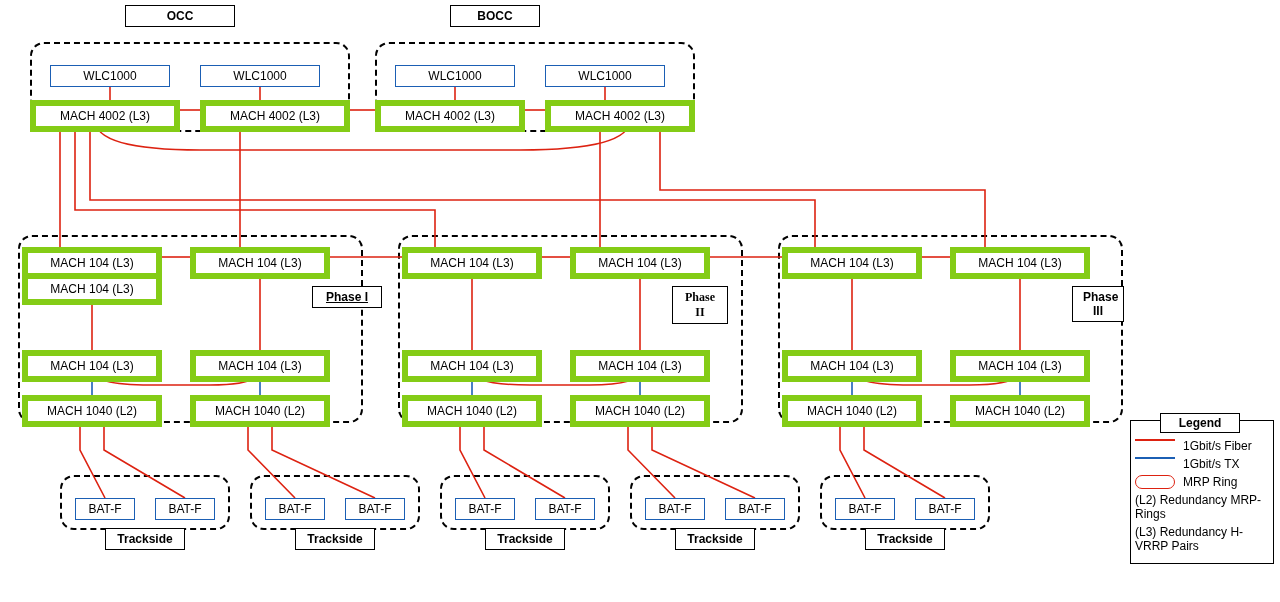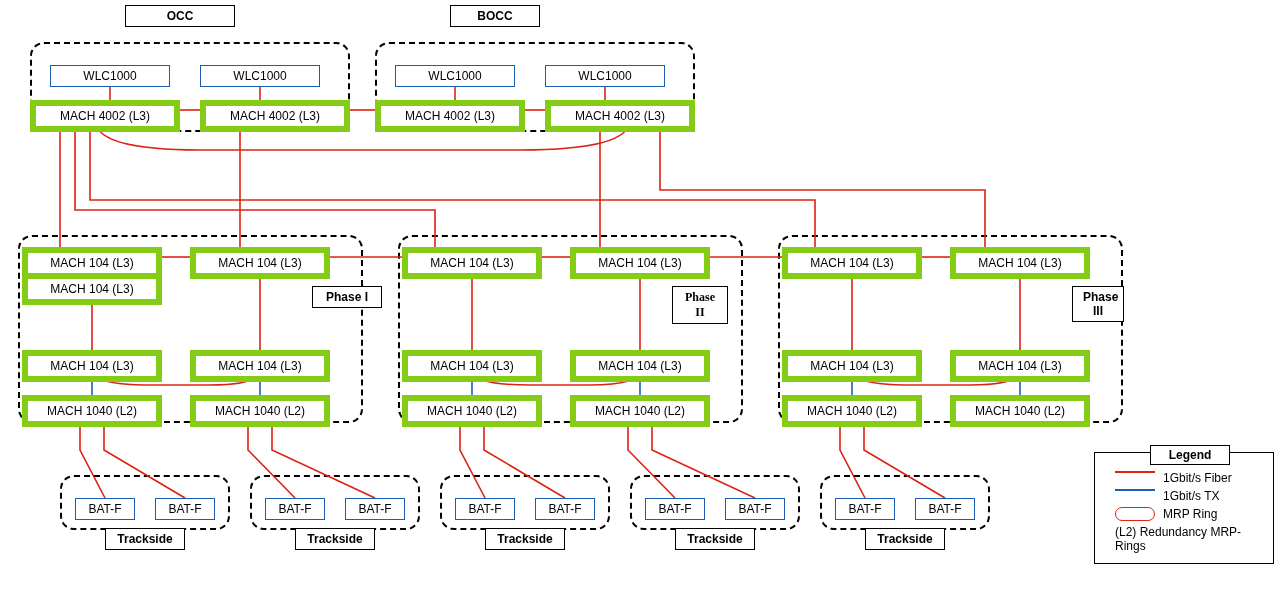--- a/index.html
+++ b/index.html
@@ -45,25 +45,25 @@
     z-index: 2;
     pointer-events: none;
   }
   .line-red { stroke: #d21; stroke-width: 1.6; fill: none; }
   .line-blue { stroke: #1b5fb4; stroke-width: 1.6; fill: none; }
   .ring { stroke: #d21; stroke-width: 1.6; fill: none; }
   .legend {
     position: absolute;
     right: 6px;
     bottom: 38px;
-    width: 180px;
+    width: 144px;
     border: 1px solid #000;
     background: #fff;
     z-index: 5;
-    padding: 4px 8px 6px 20px;
+    padding: 4px 8px 6px 4px;
     font-size: 12px;
   }
   .legend .title {
     border:1px solid #000;
     text-align:center;
     font-weight:600;
     margin:-12px auto 6px auto;
     width:80px;
     background:#fff;
     padding:2px 0;
@@ -92,21 +92,21 @@
 <div class="box" style="left:30px; top:100px; width:150px;">MACH 4002 (L3)</div>
 <div class="box" style="left:200px; top:100px; width:150px;">MACH 4002 (L3)</div>
 
 <div class="box blue-box" style="left:395px; top:65px; width:120px;">WLC1000</div>
 <div class="box blue-box" style="left:545px; top:65px; width:120px;">WLC1000</div>
 
 <div class="box" style="left:375px; top:100px; width:150px;">MACH 4002 (L3)</div>
 <div class="box" style="left:545px; top:100px; width:150px;">MACH 4002 (L3)</div>
 
 <div class="dashed" style="left:18px; top:235px; width:345px; height:188px;"></div>
-<div class="label" style="left:312px; top:286px; width:70px;">Phase I</div>
+<div class="label" style="left:312px; top:286px; width:70px;text-decoration:underline;">Phase I</div>
 
 <div class="box" style="left:22px; top:247px; width:140px;">MACH 104 (L3)</div>
 <div class="box" style="left:190px; top:247px; width:140px;">MACH 104 (L3)</div>
 <div class="box" style="left:22px; top:273px; width:140px;">MACH 104 (L3)</div>
 
 <div class="box" style="left:22px; top:350px; width:140px;">MACH 104 (L3)</div>
 <div class="box" style="left:190px; top:350px; width:140px;">MACH 104 (L3)</div>
 
 <div class="box" style="left:22px; top:395px; width:140px;">MACH 1040 (L2)</div>
 <div class="box" style="left:190px; top:395px; width:140px;">MACH 1040 (L2)</div>
@@ -169,20 +169,23 @@
   <div class="row">
       <span class="sw blue"></span>
       <span>1Gbit/s TX</span>
     </div>
   <div class="row">
       <span class="ringicon"></span>
       <span>MRP Ring</span>
     </div>
   <div class="row">
       <span>(L2) Redundancy MRP-Rings</span>
+    </div>
+  <div class="row">
+      <span>(L3) Redundancy H-VRRP Pairs</span>
     </div>
 </div>
 
 <svg class="wires">
 
   <line class="line-red" x1="110" y1="85" x2="110" y2="100"></line>
   <line class="line-red" x1="260" y1="85" x2="260" y2="100"></line>
   <line class="line-red" x1="455" y1="85" x2="455" y2="100"></line>
   <line class="line-red" x1="605" y1="85" x2="605" y2="100"></line>
 

